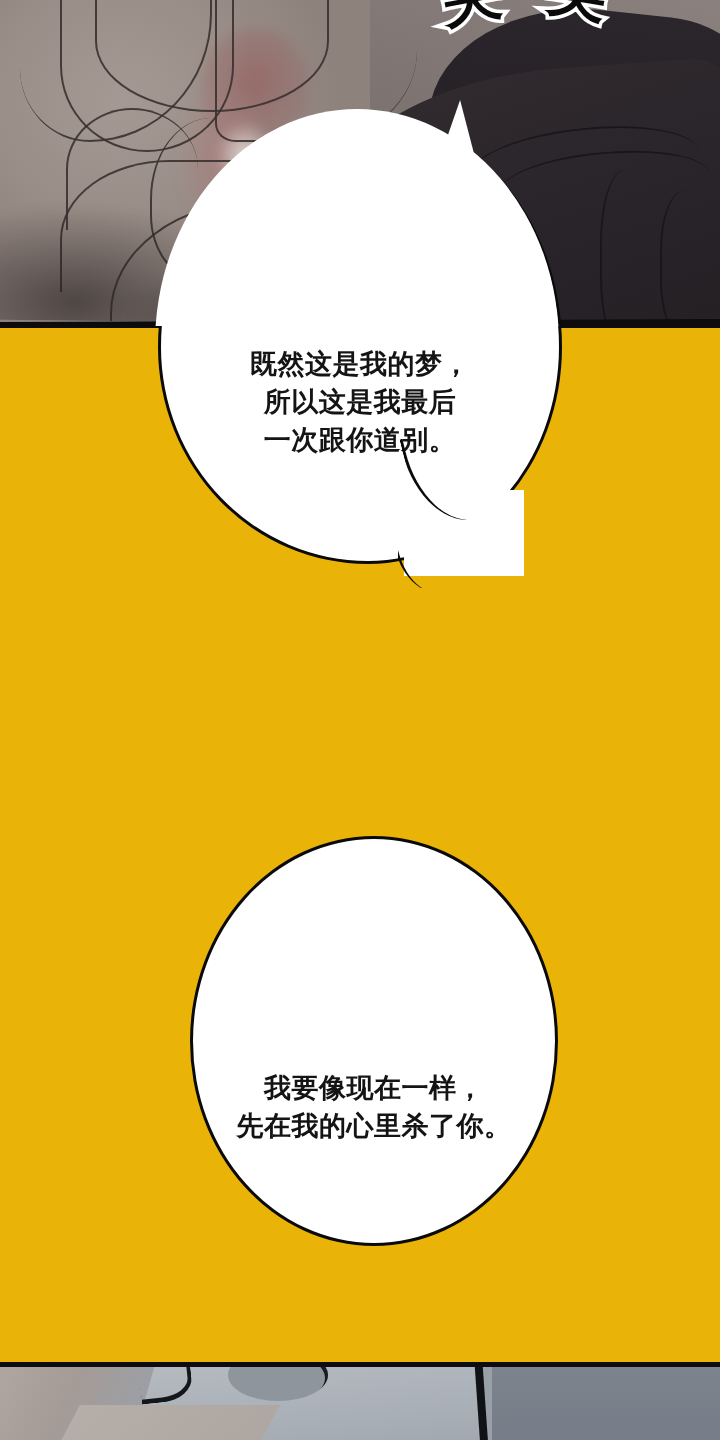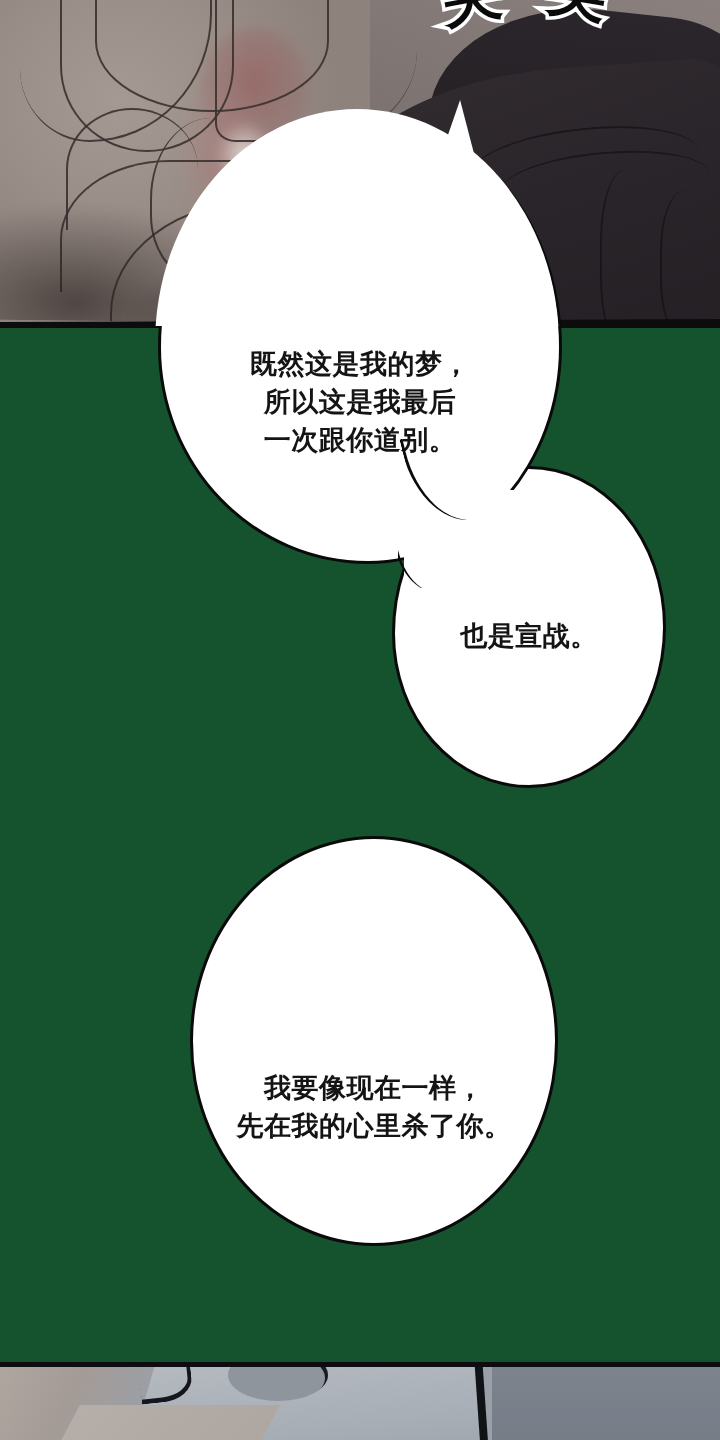--- a/index.html
+++ b/index.html
@@ -7,21 +7,21 @@
     padding: 0;
     background: #ffffff;
   }
   body {
     font-family: "Liberation Sans", "DejaVu Sans", sans-serif;
   }
   #page {
     position: relative;
     width: 720px;
     height: 1440px;
-    background: #14532d;
+    background: #eab308;
     overflow: hidden;
   }
 
   
   .panel-top {
     position: absolute;
     left: 0;
     top: 0;
     width: 720px;
     height: 328px;
@@ -396,23 +396,20 @@
 所以这是我最后
 一次跟你道别。</div>
   </div>
   <div class="b1-stroke-mask">
     <div class="inner"></div>
   </div>
   <div class="b1-tail"></div>
   <div class="merge-cover"></div>
   <div class="b1-notch"></div>
 
-  <div class="bubble" id="bubble2">
-    <div class="txt">也是宣战。</div>
-  </div>
   <div class="b2-tail"></div>
 
   <div class="bubble" id="bubble3">
     <div class="txt">我要像现在一样，
 先在我的心里杀了你。</div>
   </div>
 
   <div class="panel-bottom">
     <div class="pb-main"></div>
     <div class="pb-left-wall"></div>

